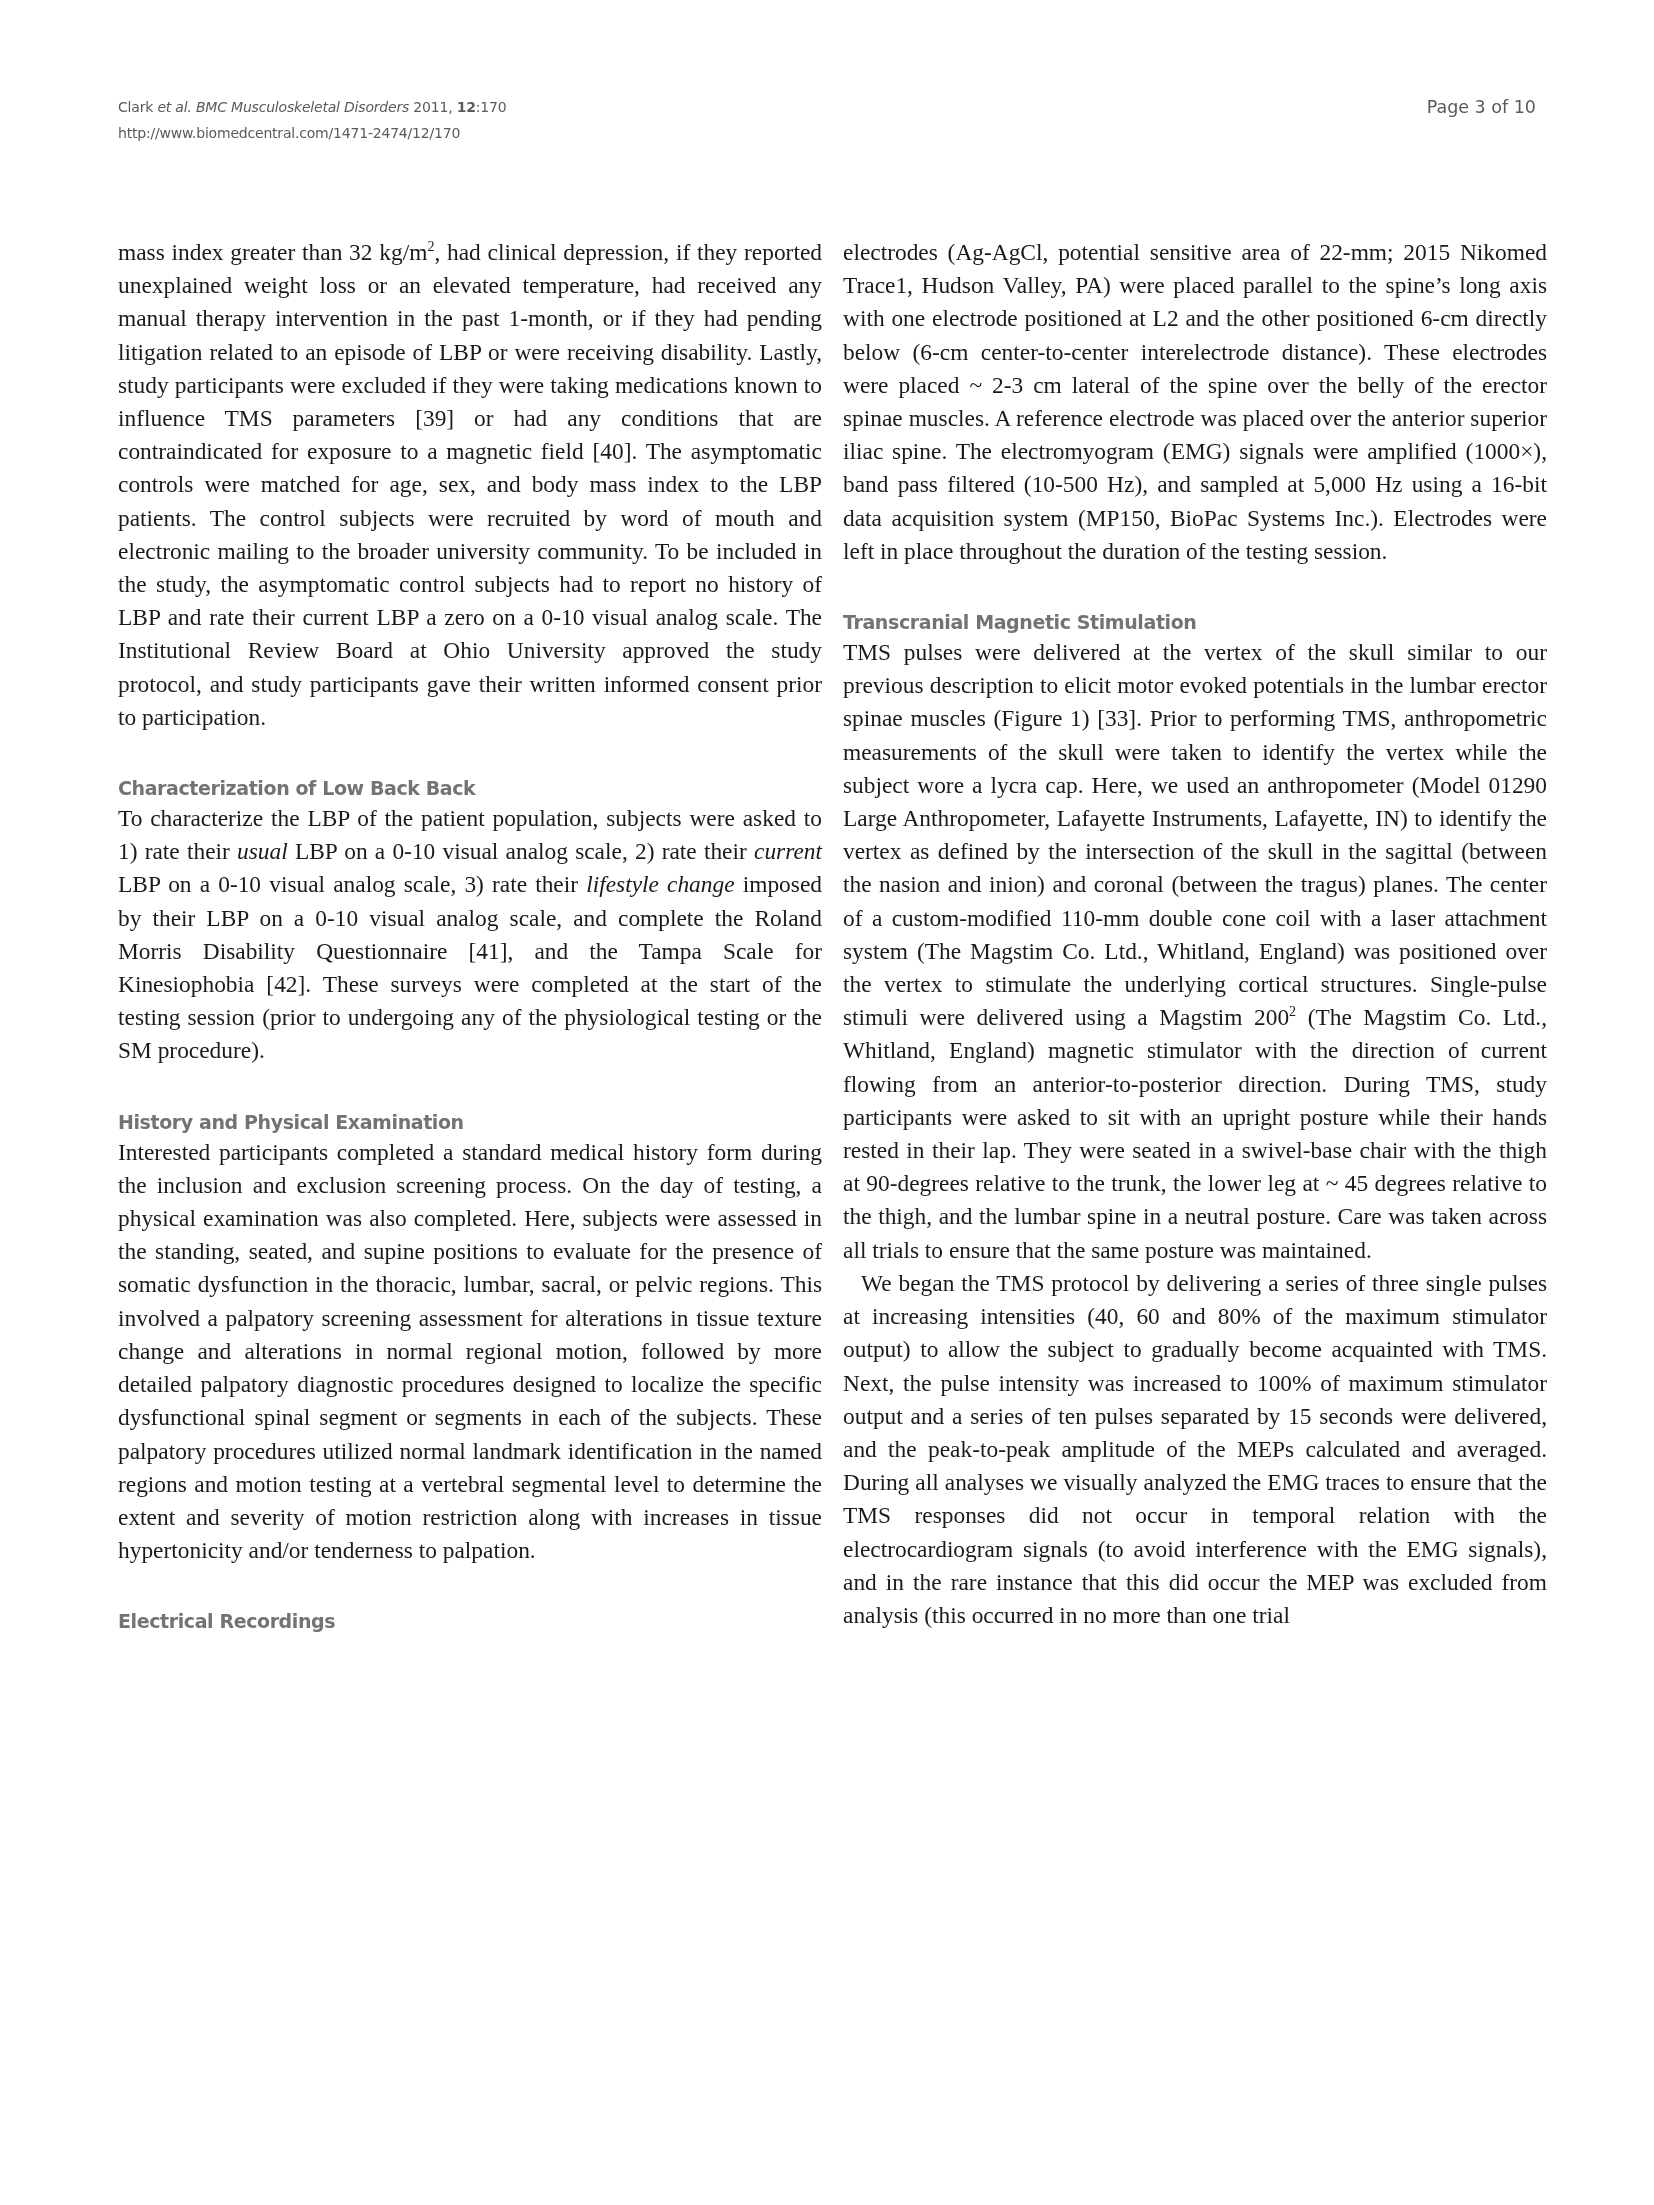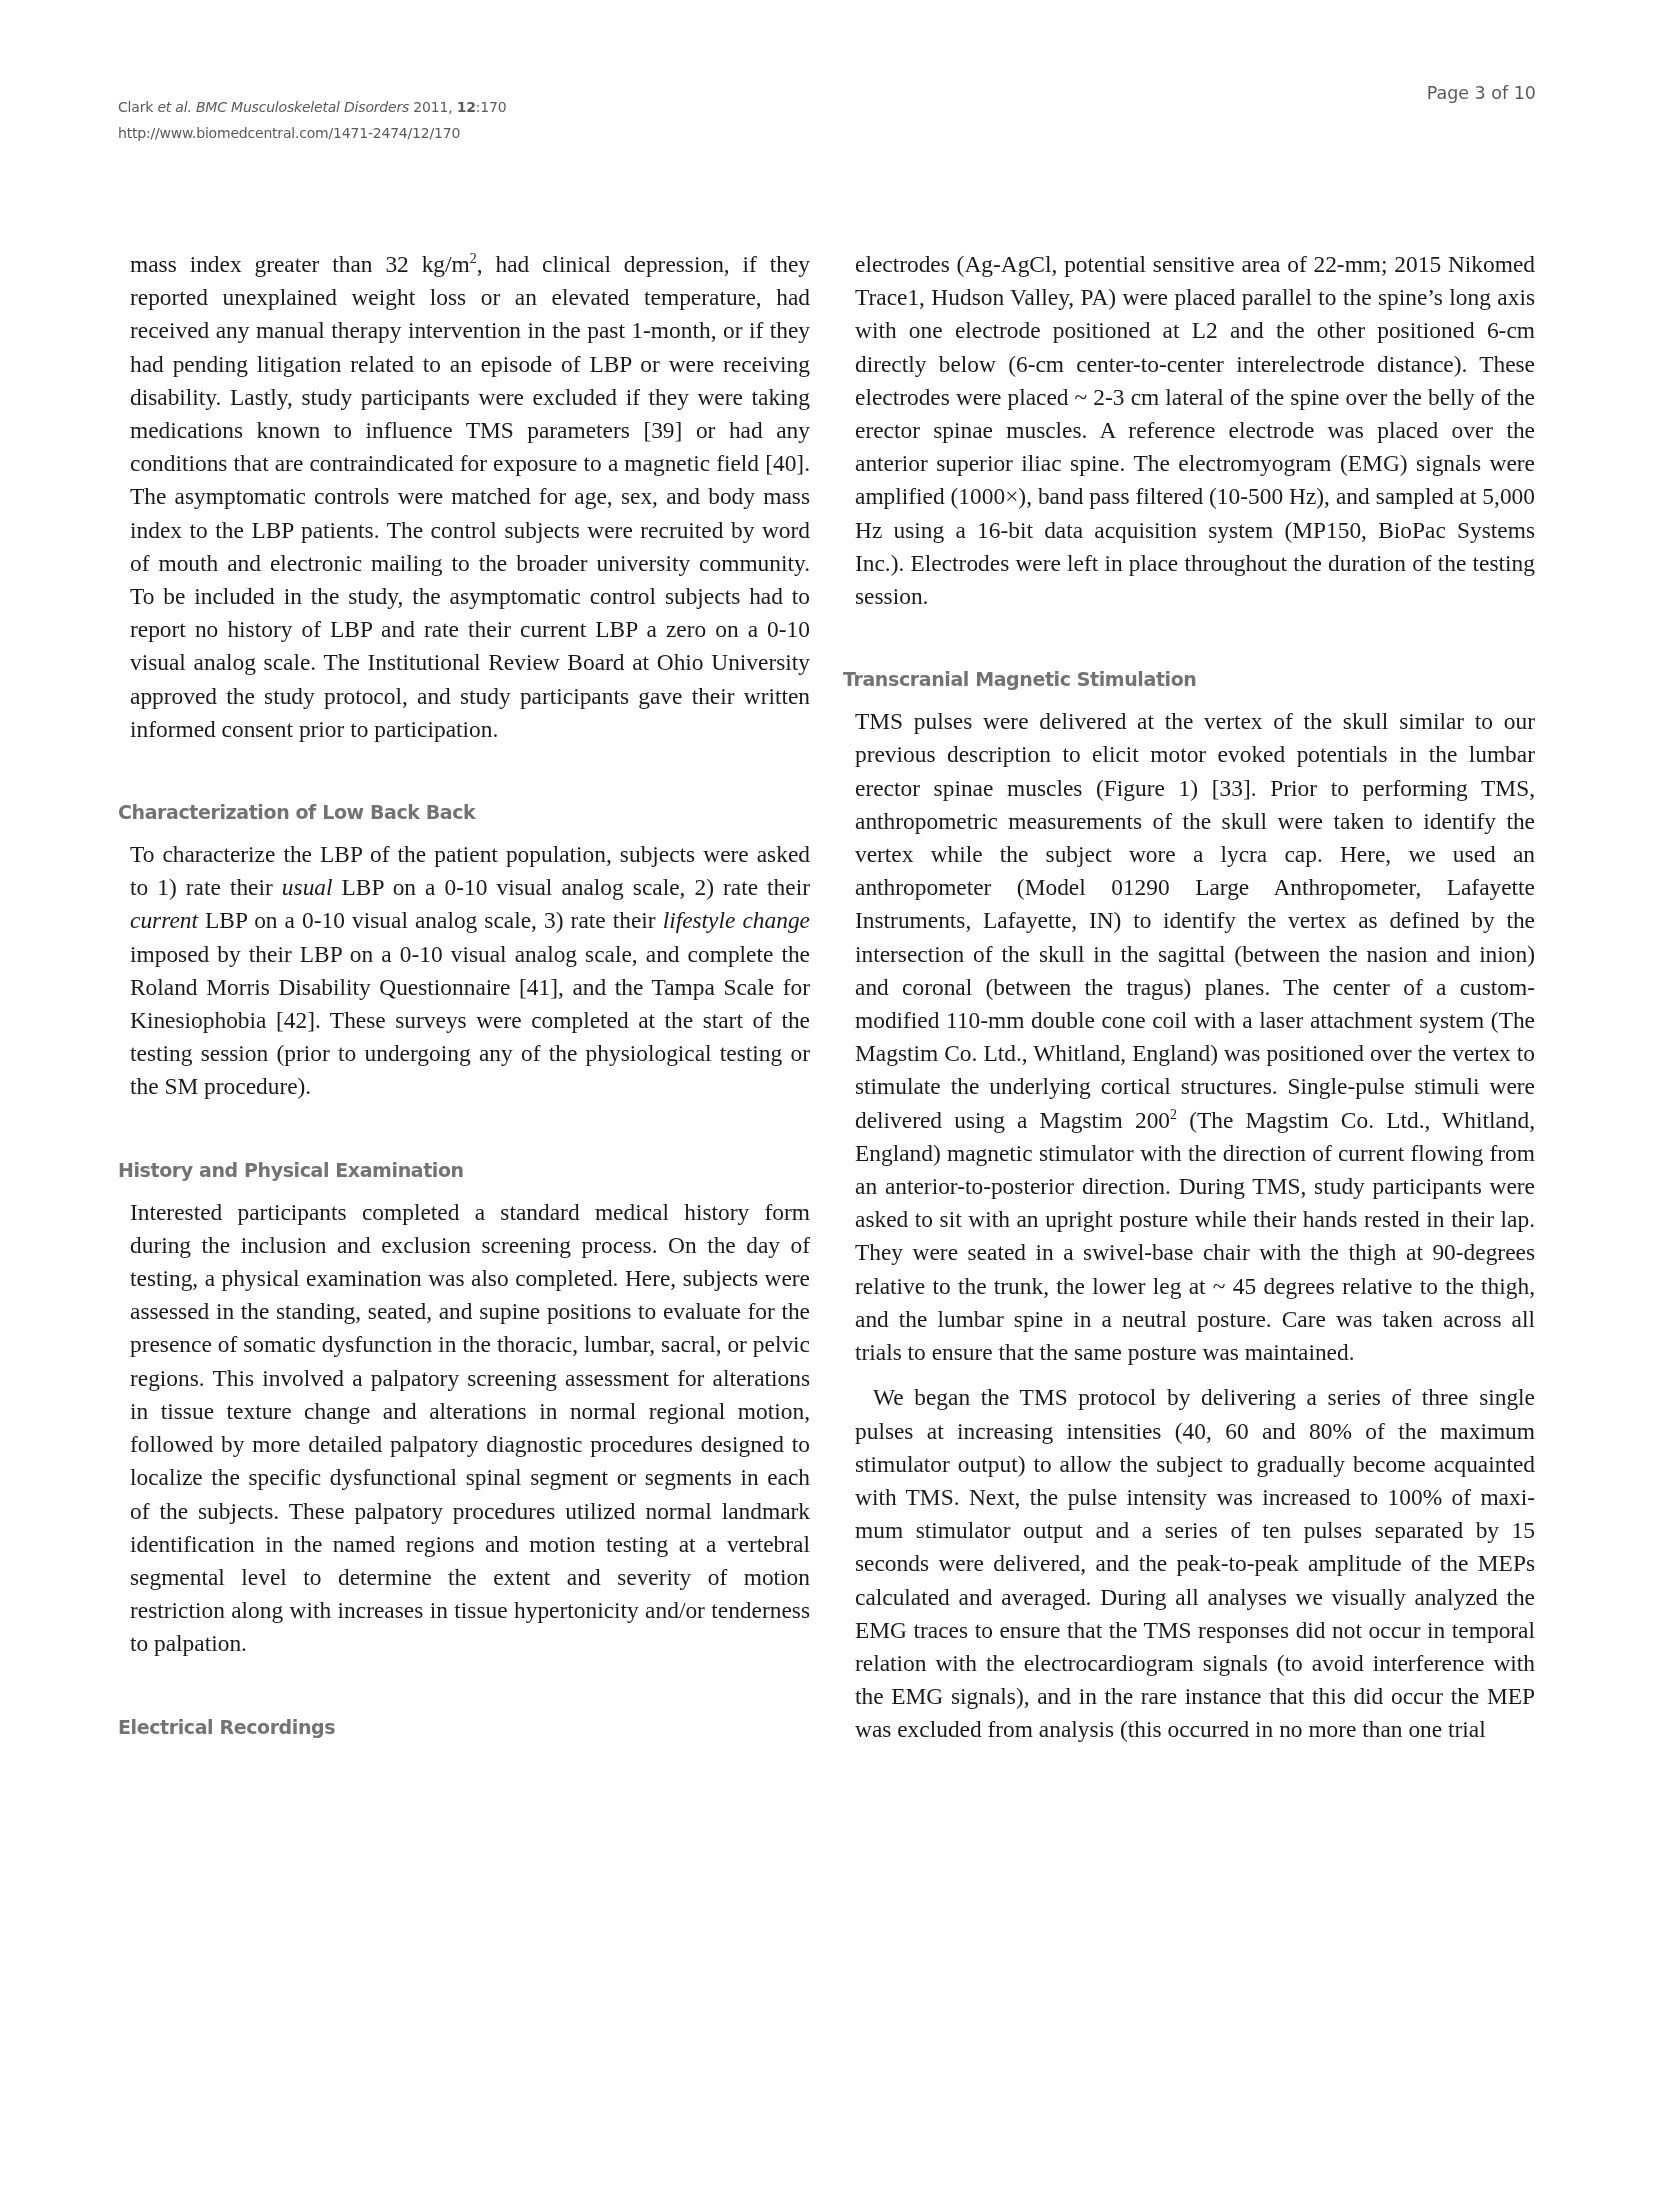--- a/index.html
+++ b/index.html
@@ -11,32 +11,32 @@
     position: absolute; left: 0; top: 0; width: 1654px; height: 160px;
   }
   .header .cite {
     position: absolute; left: 118px; top: 94px;
     font-family: "DejaVu Sans", sans-serif; font-size: 14px; color: #5a5a5a;
     letter-spacing: -0.2px; line-height: 26px;
   }
   .header .cite i { font-style: italic; }
   .header .cite b { font-weight: bold; }
   .header .page-num {
-    position: absolute; right: 118px; top: 80px;
+    position: absolute; right: 118px; top: 94px;
     font-family: "DejaVu Sans", sans-serif; font-size: 17.5px; color: #5a5a5a;
     line-height: 26px;
   }
   .col {
     position: absolute; top: 236px; width: 704px;
     font-family: "Liberation Serif", serif; font-size: 23.4px; line-height: 33.2px;
     color: #1a1a1a; text-align: justify; hyphens: manual;
   }
   .col.left { left: 118px; }
   .col.right { left: 843px; }
-  .col p { margin: 12px; }
+  .col p { margin: 0; }
   .col p.indent { text-indent: 18px; }
   .col h3 {
     font-family: "DejaVu Sans", sans-serif; font-weight: bold; font-size: 19px;
     letter-spacing: -0.4px; line-height: 28px; margin: 0; color: #737373;
   }
   .gap { height: 40px; }
   sup { font-size: 14px; line-height: 0; vertical-align: super; }
 </style>
 </head>
 <body>

